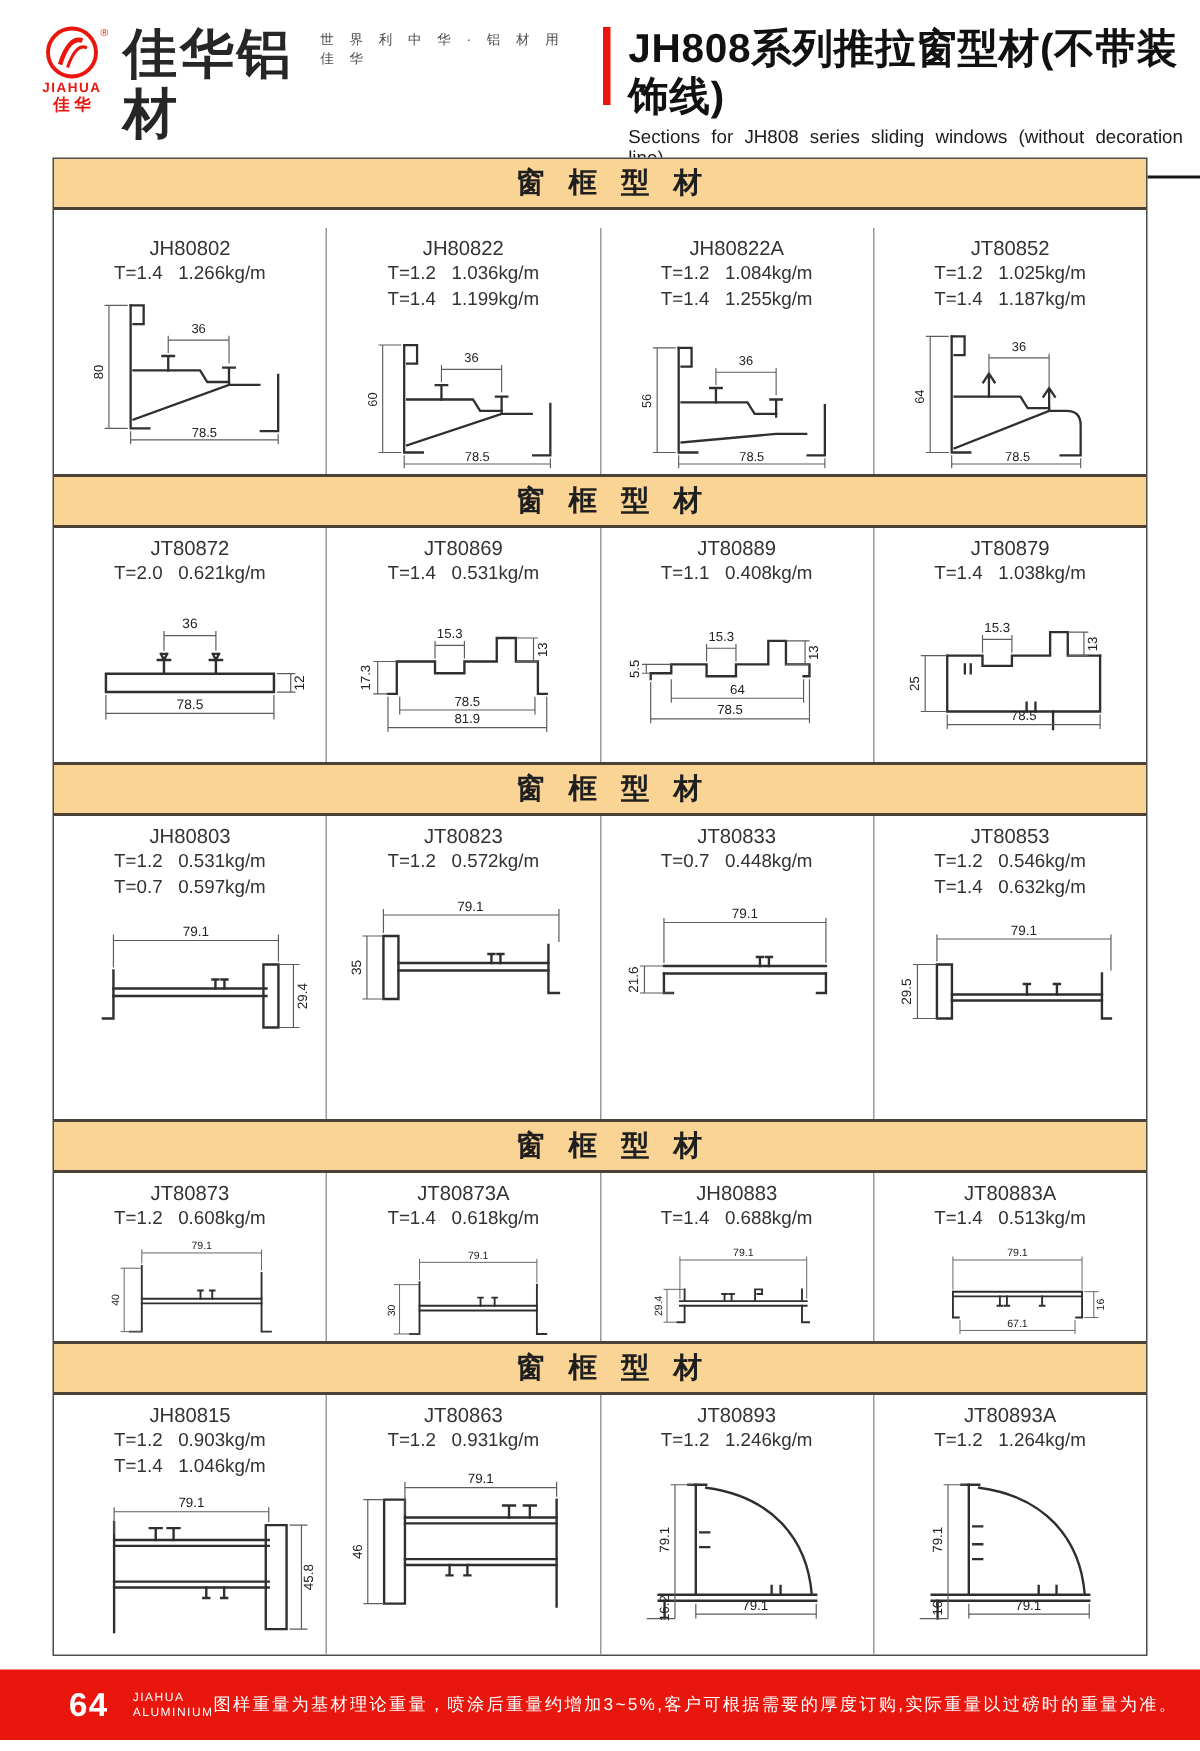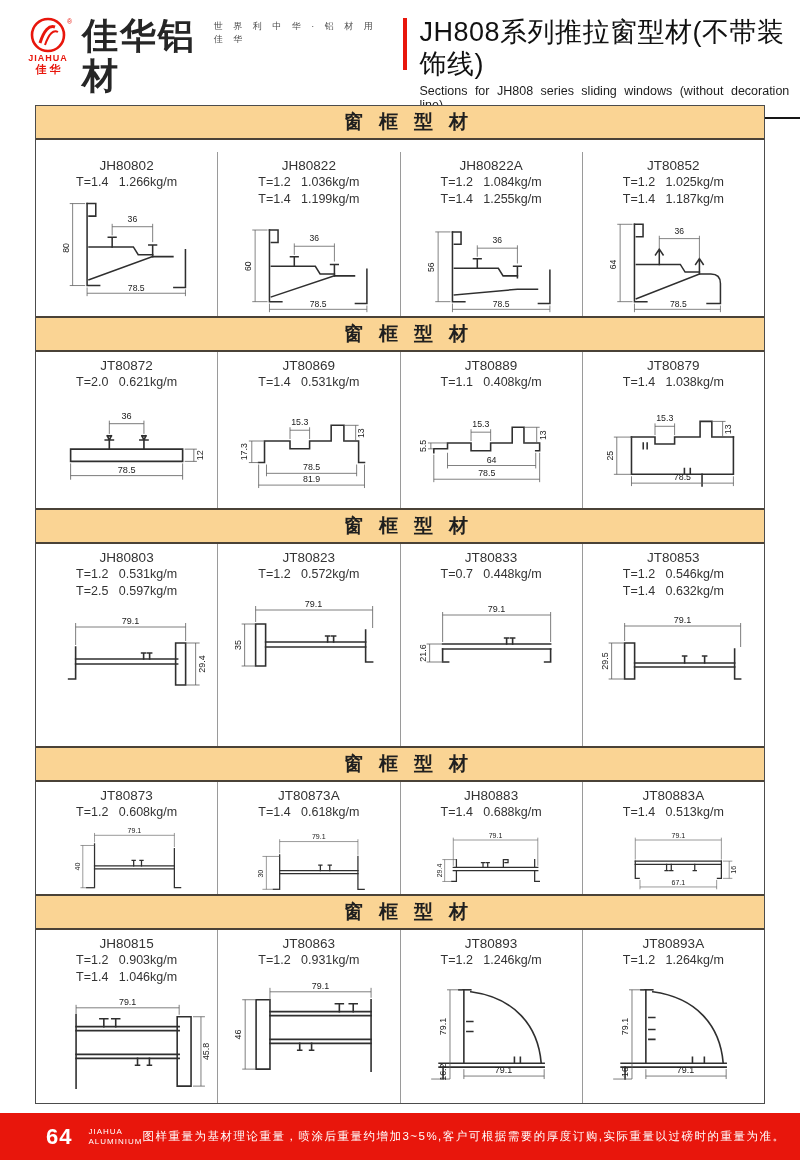--- a/index.html
+++ b/index.html
@@ -8,21 +8,21 @@
 
   
   .header{display:flex;align-items:flex-start;padding:16px 0 0 24px;height:88px;box-sizing:border-box;}
   .logo{display:flex;align-items:flex-start;}
   .emblem{width:52px;margin-right:6px;text-align:center;}
   .logo-texts{display:flex;justify-content:flex-start;}
   .brand-cn{font-size:36px;font-weight:bold;color:#262626;letter-spacing:2px;line-height:40px;}
   .tagline{font-size:9px;color:#4c4c4c;letter-spacing:4px;margin-top:4px;}
   .red-divider{width:5px;height:52px;background:#e8160c;margin:2px 12px 0 14px;}
   .titles{padding-bottom:5px;border-bottom:2px solid #161616;}
-  .title-cn{font-size:27px;font-weight:normal;color:#111;letter-spacing:0.5px;line-height:32px;}
+  .title-cn{font-size:27px;font-weight:bold;color:#111;letter-spacing:0.5px;line-height:32px;}
   .title-en{font-size:12.5px;color:#1c1c1c;margin-top:4px;word-spacing:4px;}
 
   
   .table{position:absolute;left:35px;top:105px;width:730px;border:1.5px solid #4c4c4c;box-sizing:border-box;background:#fff;}
   .band{background:#fad494;border-top:2px solid #4a4237;border-bottom:2px solid #4a4237;
         height:32px;display:flex;align-items:center;justify-content:center;padding-left:12px;}
   .band:first-child{border-top:none;}
   .band-title{font-size:19px;font-weight:bold;color:#1f1f1f;letter-spacing:16px;text-indent:16px;}
   .row{display:flex;}
   .cell{flex:1 1 0;border-right:1px solid #9a9a9a;box-sizing:border-box;padding-top:5px;
@@ -249,21 +249,21 @@
     </div>
 
     <div class="band">
       <span class="band-title">窗框型材</span>
     </div>
     <div class="row h3">
 
       <div class="cell">
         <div class="code">JH80803</div>
         <div class="spec">T=1.2   0.531kg/m</div>
-        <div class="spec">T=2.5   0.597kg/m</div>
+        <div class="spec">T=0.7   0.597kg/m</div>
         <svg class="drw r3" viewBox="0 0 178 92">
           <path class="p" d="M38,46 V78 h-7"></path>
             <path class="p" d="M38,58 H140 M38,63 H140"></path>
           <path class="p" d="M138,42 h10 v42 h-10 z"></path>
           <path class="p" d="M106,52 v6 M112,52 v6 M104,52 h4 M110,52 h4"></path>
           <path class="d" d="M38,44 V22 M148,40 V22 M38,26 H148"></path>
           <text class="t" x="93" y="23">79.1</text>
           <path class="d" d="M148,42 H162 M148,84 H162 M158,42 V84"></path>
           <text class="t" x="167" y="63" transform="rotate(-90 167 63)">29.4</text>
         </svg>

